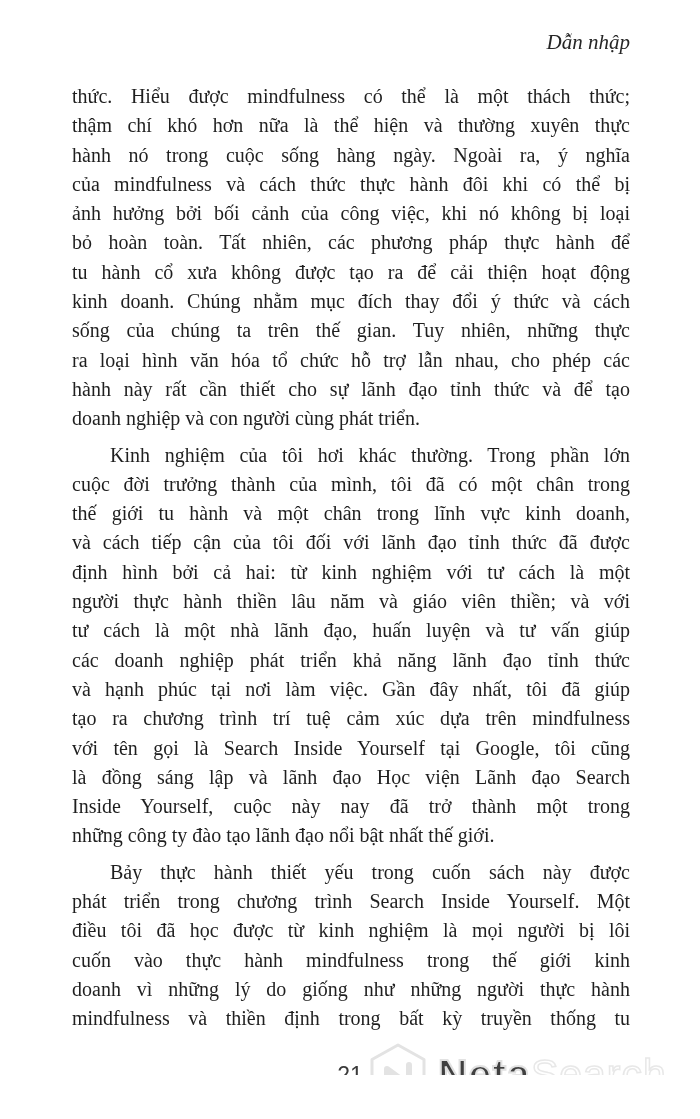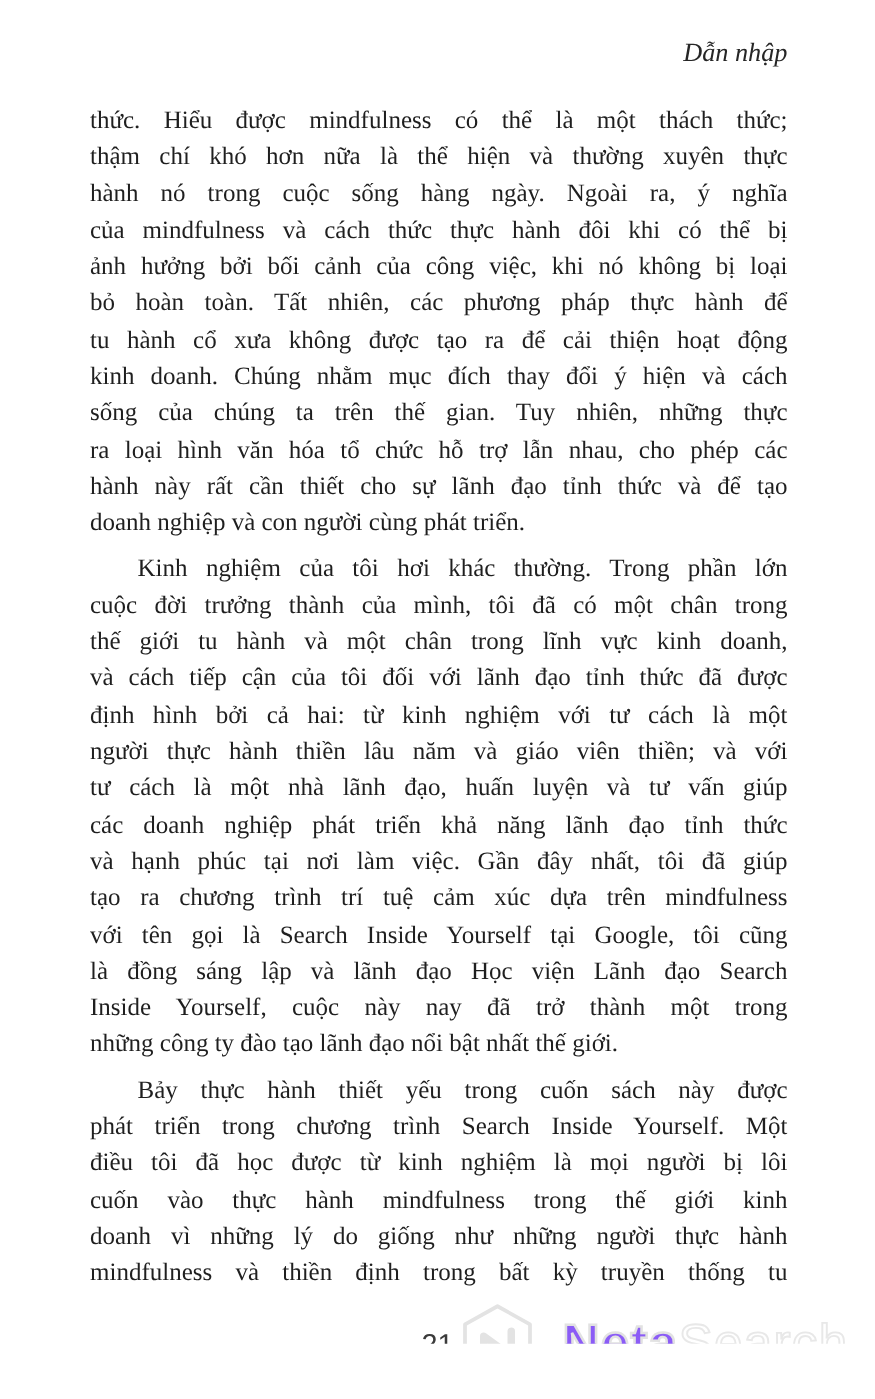--- a/index.html
+++ b/index.html
@@ -64,22 +64,21 @@
   .wm-logo { display: block; }
   .wm-text {
     margin-left: 10px;
     font-size: 41px;
     font-weight: 700;
     letter-spacing: 1px;
     line-height: 1;
     white-space: nowrap;
   }
   .wm-neta {
-    color: #8b5cf6;
-    margin-left: 12px;
+    color: #404040;
     -webkit-text-stroke: 2px #e2e2e2;
   }
   .wm-books {
     color: #ffffff;
     -webkit-text-stroke: 1.5px #e8e8e8;
     font-weight: 400;
   }
   .wm-vn {
     color: #8b5cf6;
     font-size: 23px;
@@ -97,21 +96,21 @@
 
   <div class="bodytext">
       <div class="para">
         <div class="line">thức. Hiểu được mindfulness có thể là một thách thức;</div>
         <div class="line">thậm chí khó hơn nữa là thể hiện và thường xuyên thực</div>
         <div class="line">hành nó trong cuộc sống hàng ngày. Ngoài ra, ý nghĩa</div>
         <div class="line">của mindfulness và cách thức thực hành đôi khi có thể bị</div>
         <div class="line">ảnh hưởng bởi bối cảnh của công việc, khi nó không bị loại</div>
         <div class="line">bỏ hoàn toàn. Tất nhiên, các phương pháp thực hành để</div>
         <div class="line">tu hành cổ xưa không được tạo ra để cải thiện hoạt động</div>
-        <div class="line">kinh doanh. Chúng nhằm mục đích thay đổi ý hiện và cách</div>
+        <div class="line">kinh doanh. Chúng nhằm mục đích thay đổi ý thức và cách</div>
         <div class="line">sống của chúng ta trên thế gian. Tuy nhiên, những thực</div>
         <div class="line">ra loại hình văn hóa tổ chức hỗ trợ lẫn nhau, cho phép các</div>
         <div class="line">hành này rất cần thiết cho sự lãnh đạo tỉnh thức và để tạo</div>
         <div class="line noj">doanh nghiệp và con người cùng phát triển.</div>
       </div>
       <div class="para">
         <div class="line ind">Kinh nghiệm của tôi hơi khác thường. Trong phần lớn</div>
         <div class="line">cuộc đời trưởng thành của mình, tôi đã có một chân trong</div>
         <div class="line">thế giới tu hành và một chân trong lĩnh vực kinh doanh,</div>
         <div class="line">và cách tiếp cận của tôi đối với lãnh đạo tỉnh thức đã được</div>

